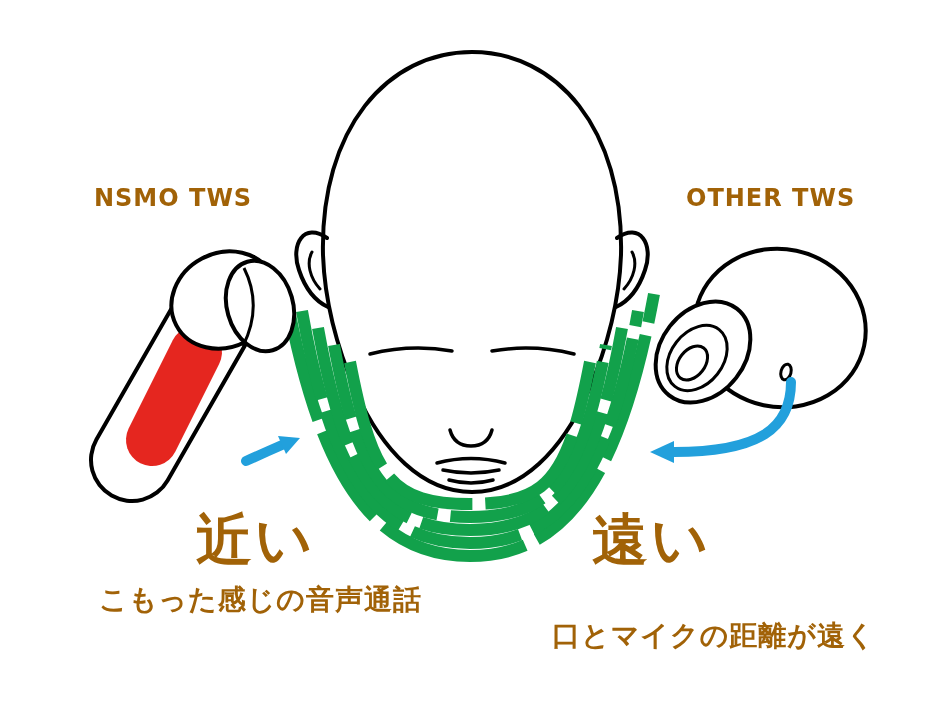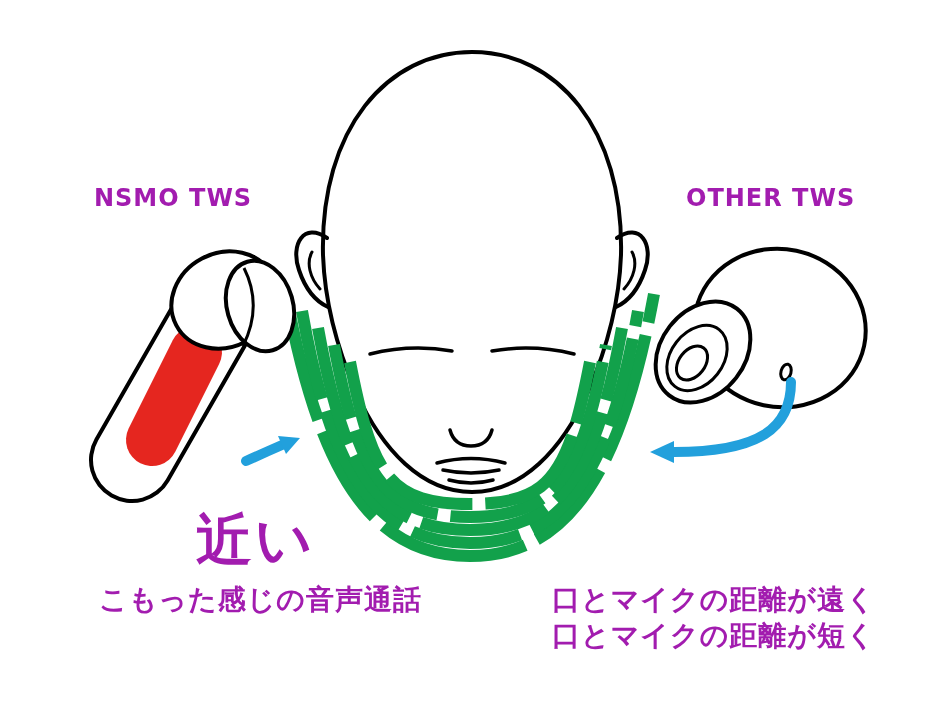--- a/index.html
+++ b/index.html
@@ -2,21 +2,21 @@
 <html><head>
 <meta charset="utf-8">
 <style>
   html,body{margin:0;padding:0;background:#ffffff;}
   #stage{
     position:relative;
     width:940px;height:702px;
     background:#ffffff;
     overflow:hidden;
     font-family:"DejaVu Sans","Liberation Sans",sans-serif;
-    color:#a21caf;
+    color:#a16207;
   }
   #stage svg{position:absolute;left:0;top:0;}
   .txt{position:absolute;white-space:nowrap;line-height:1;}
   .brand{font-size:24px;font-weight:800;letter-spacing:1px;}
   .distance{font-size:56px;font-weight:900;letter-spacing:3px;}
   .desc{font-size:28px;font-weight:600;letter-spacing:1px;}
   .brand-left{left:94px;top:186px;}
   .brand-right{left:686px;top:186px;}
   .distance-left{left:196px;top:512px;}
   .distance-right{left:592px;top:512px;}
@@ -86,18 +86,18 @@
     <g fill="none" stroke-width="10" stroke-linecap="round" stroke="#22a0dc">
       <path d="M 791 382 C 791 428 760 452 674 452"></path>
       <polygon stroke="none" points="650,452 674,441 674,463" fill="#22a0dc"></polygon>
     </g>
   </svg>
 
   <div class="txt brand brand-left">NSMO TWS</div>
   <div class="txt brand brand-right">OTHER TWS</div>
 
   <div class="txt distance distance-left">近い</div>
+  <div class="txt distance distance-right">遠い</div>
 
   <div class="txt desc desc-left-1">こもった感じの音声通話</div>
-  <div class="txt desc desc-right-1">口とマイクの距離が遠く</div>
-  <div class="txt desc desc-right-2">口とマイクの距離が短く</div>
+  <div class="txt desc desc-right-2">口とマイクの距離が遠く</div>
 
 </div>
 
 </body></html>

